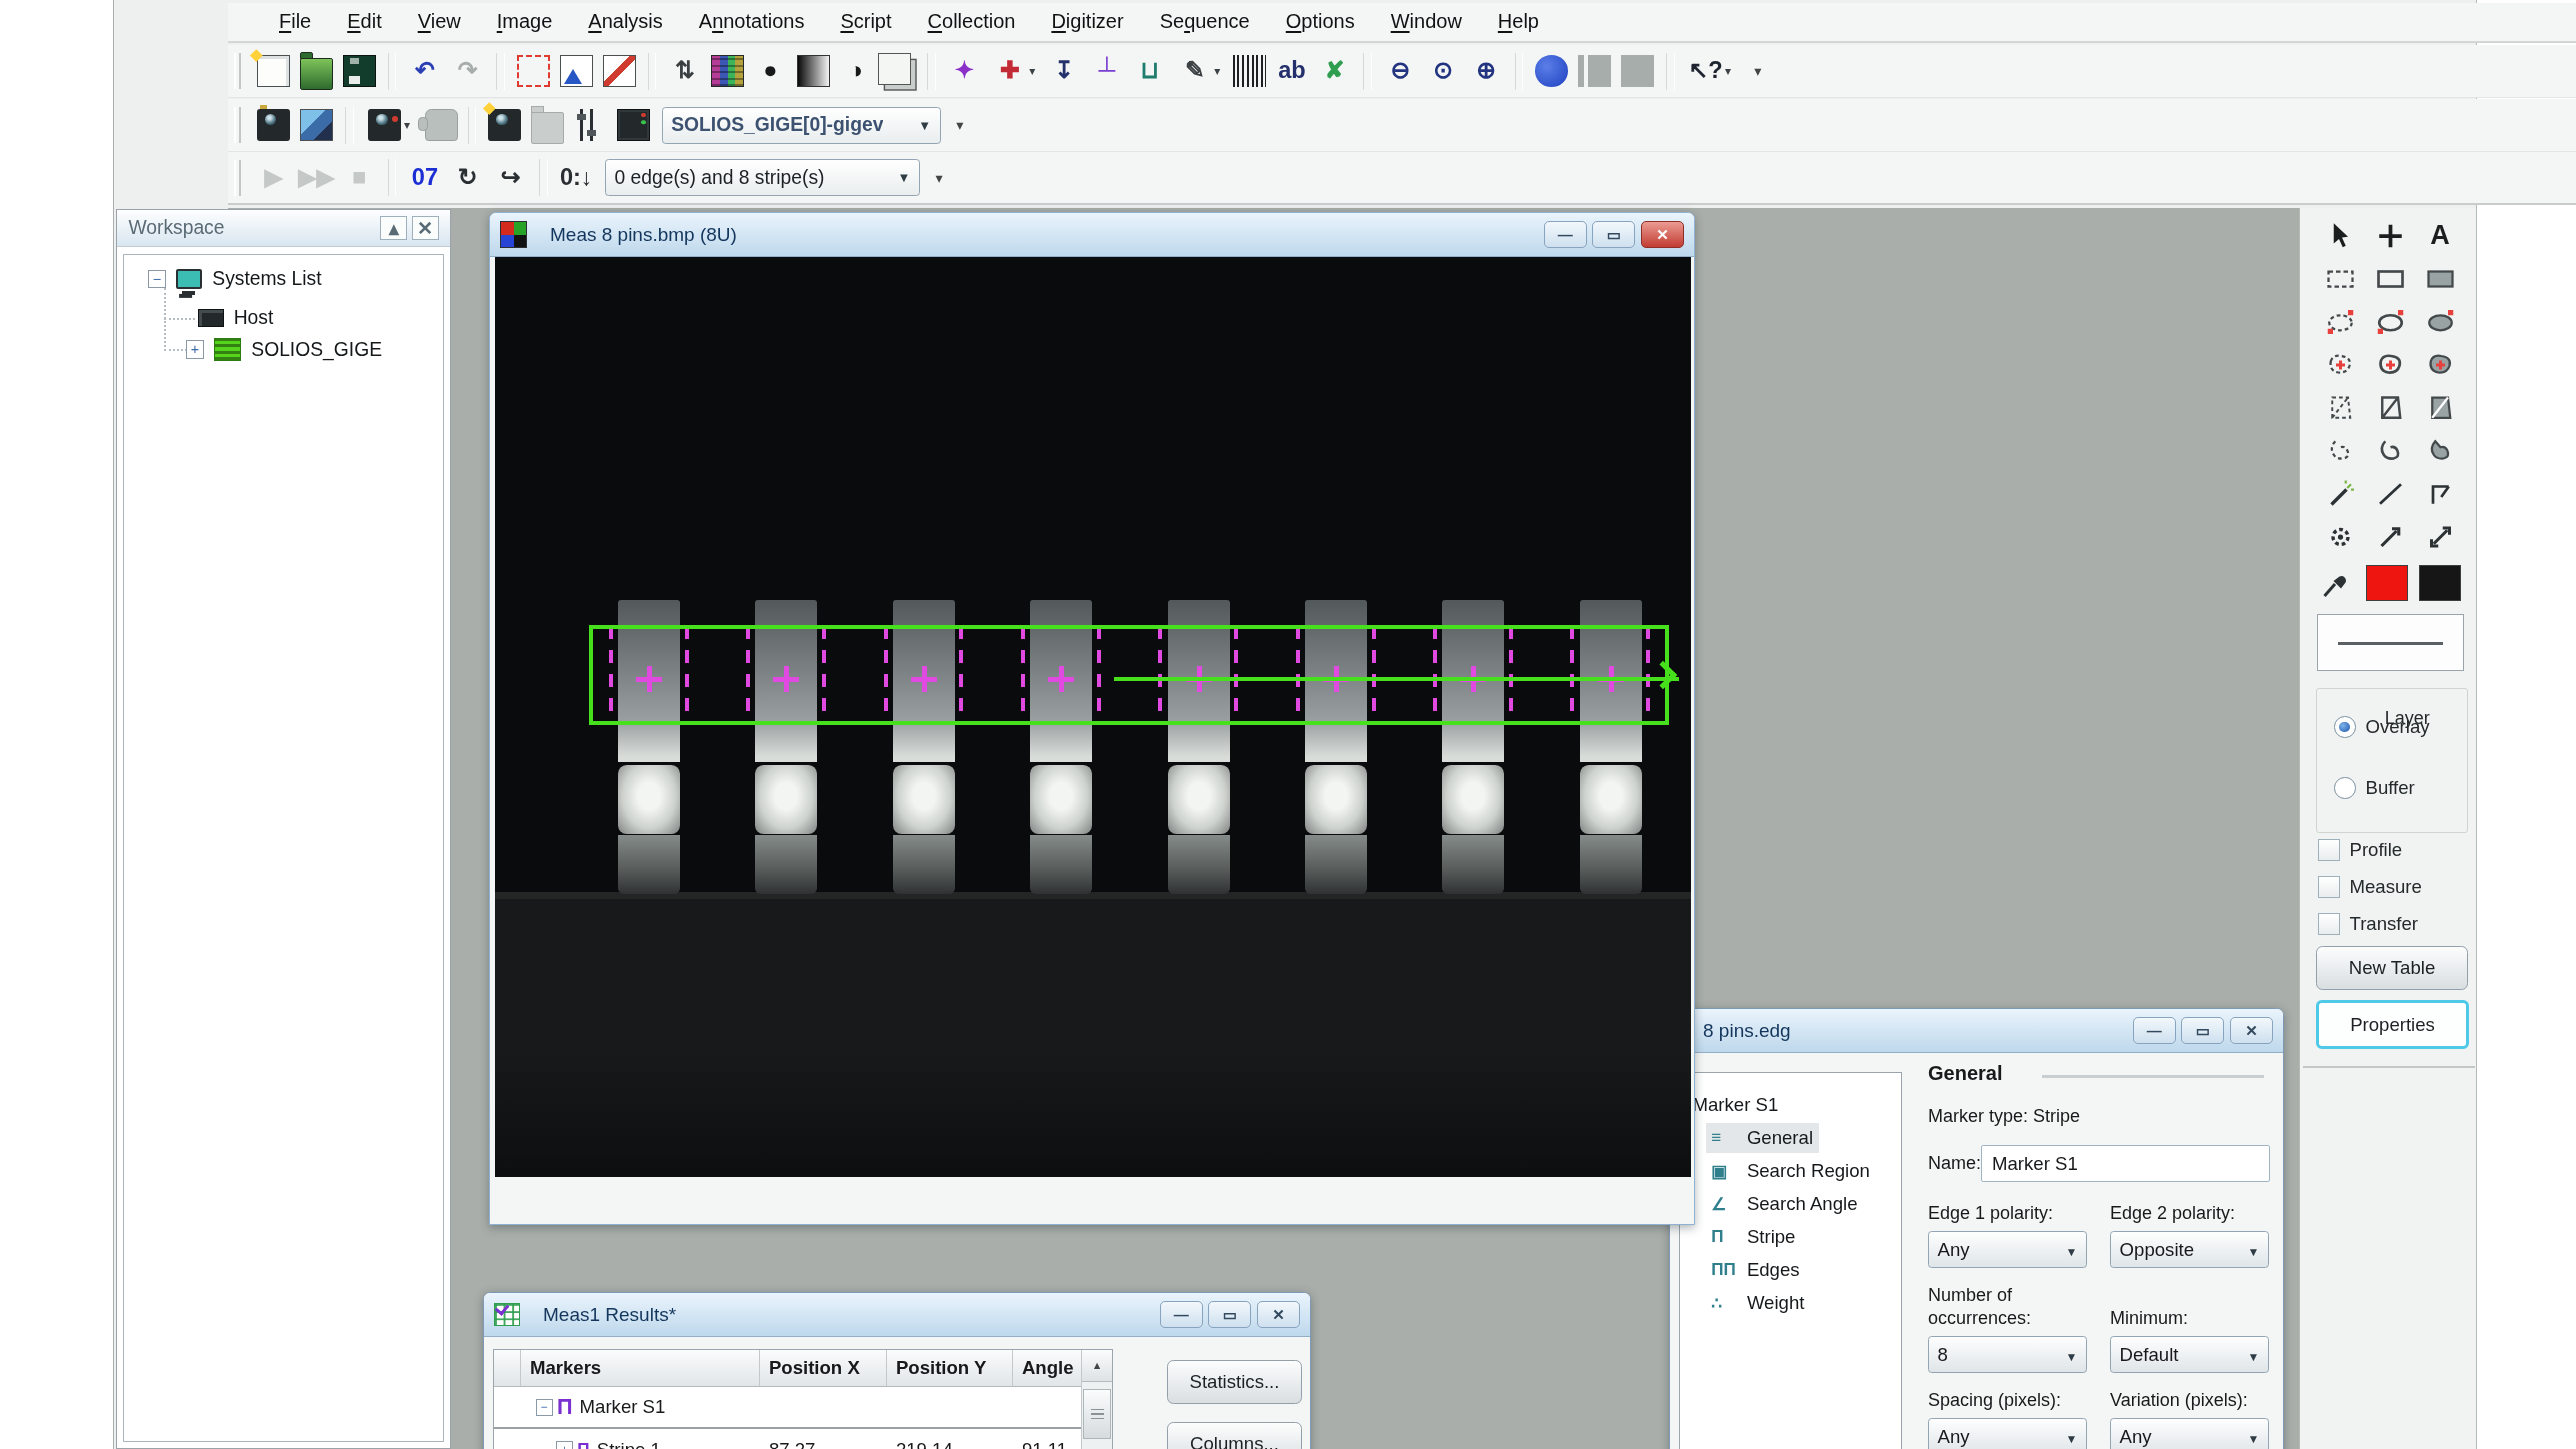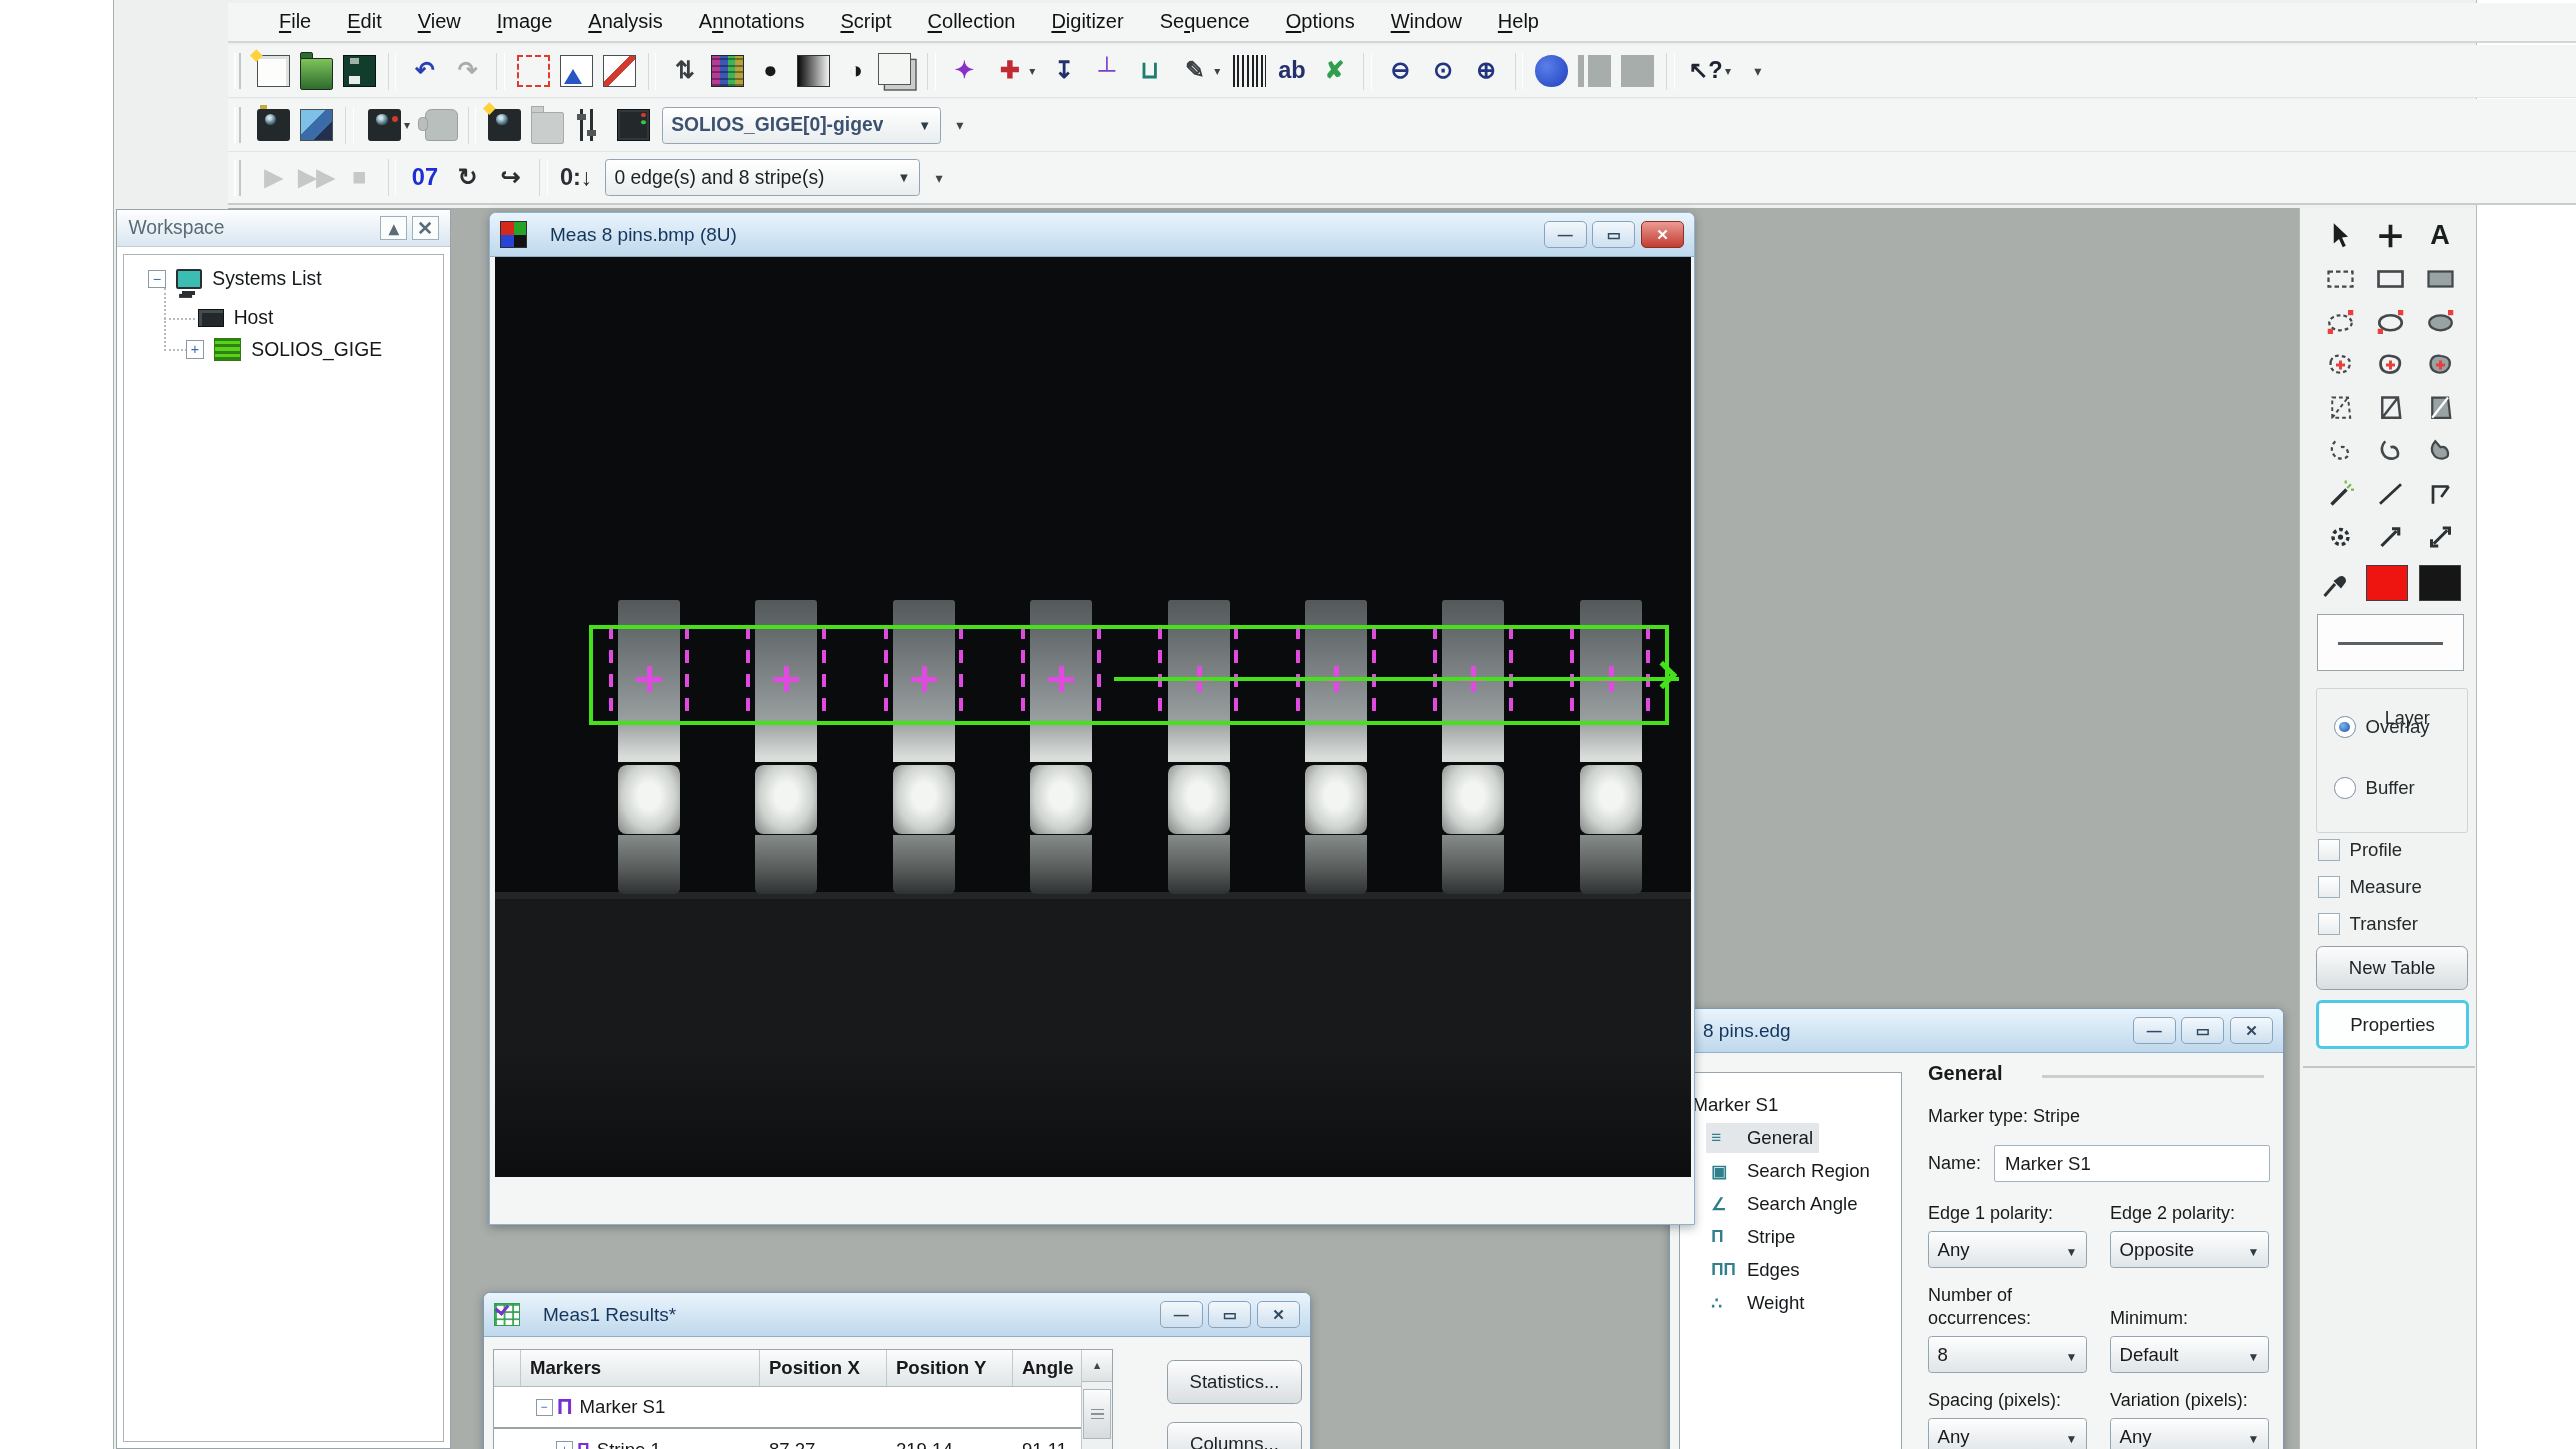--- a/index.html
+++ b/index.html
@@ -157,21 +157,21 @@
   #edgwin { left:1669px; top:1008px; width:615px; height:515px; z-index:10; }
   #edg-tree { position:absolute; left:8.6px; top:63px; width:223px; height:436px; background:#fff; border:1.4px solid #9aa5ad; }
   .etree-item { position:absolute; left:7.2px; display:flex; align-items:center; gap:8.6px; font-size:18.6px; color:#16191b; height:30px; padding:0 5.7px; }
   .etree-item.child { left:26px; }
   .etree-item.selected { background:#e4e7e9; }
   .etree-icon { color:#2f7f8d; font-size:17px; font-weight:bold; width:27px; }
   #edg-right { position:absolute; left:258px; top:53px; width:342px; }
   #edg-header { font-size:20px; font-weight:bold; color:#17191b; }
   #edg-rule { position:absolute; left:114px; top:13px; width:222px; height:2.9px; background:#c9ced1; }
   .edg-label { font-size:18px; color:#17191b; }
-  #edg-name-row { position:absolute; top:83px; display:flex; align-items:center; gap:13px; width:100%; }
+  #edg-name-row { position:absolute; top:83px; display:flex; align-items:center; width:100%; }
   #edg-name-input { flex:1; height:37px; background:#fff; border:1.4px solid #9fb3c2; border-radius:2.1px;
                     font-size:18.6px; color:#17191b; display:flex; align-items:center; padding:0 10px; }
   #edg-fields { position:absolute; top:140px; display:grid; grid-template-columns:159px 159px; column-gap:23px; row-gap:15.7px; }
   .fld { display:flex; flex-direction:column; justify-content:flex-end; }
   .fld .flabel { font-size:18px; color:#17191b; margin-bottom:5.7px; line-height:1.3; }
   .dropdown { height:37px; background:linear-gradient(#fefefe,#dfe5e8); border:1.4px solid #93a5b2; border-radius:3.6px;
               display:flex; align-items:center; justify-content:space-between; padding:0 8.6px; font-size:18.6px; color:#17191b; }
   .dropdown .dd-caret::after { content:"▼"; font-size:12px; color:#2f3b44; }
 
   

